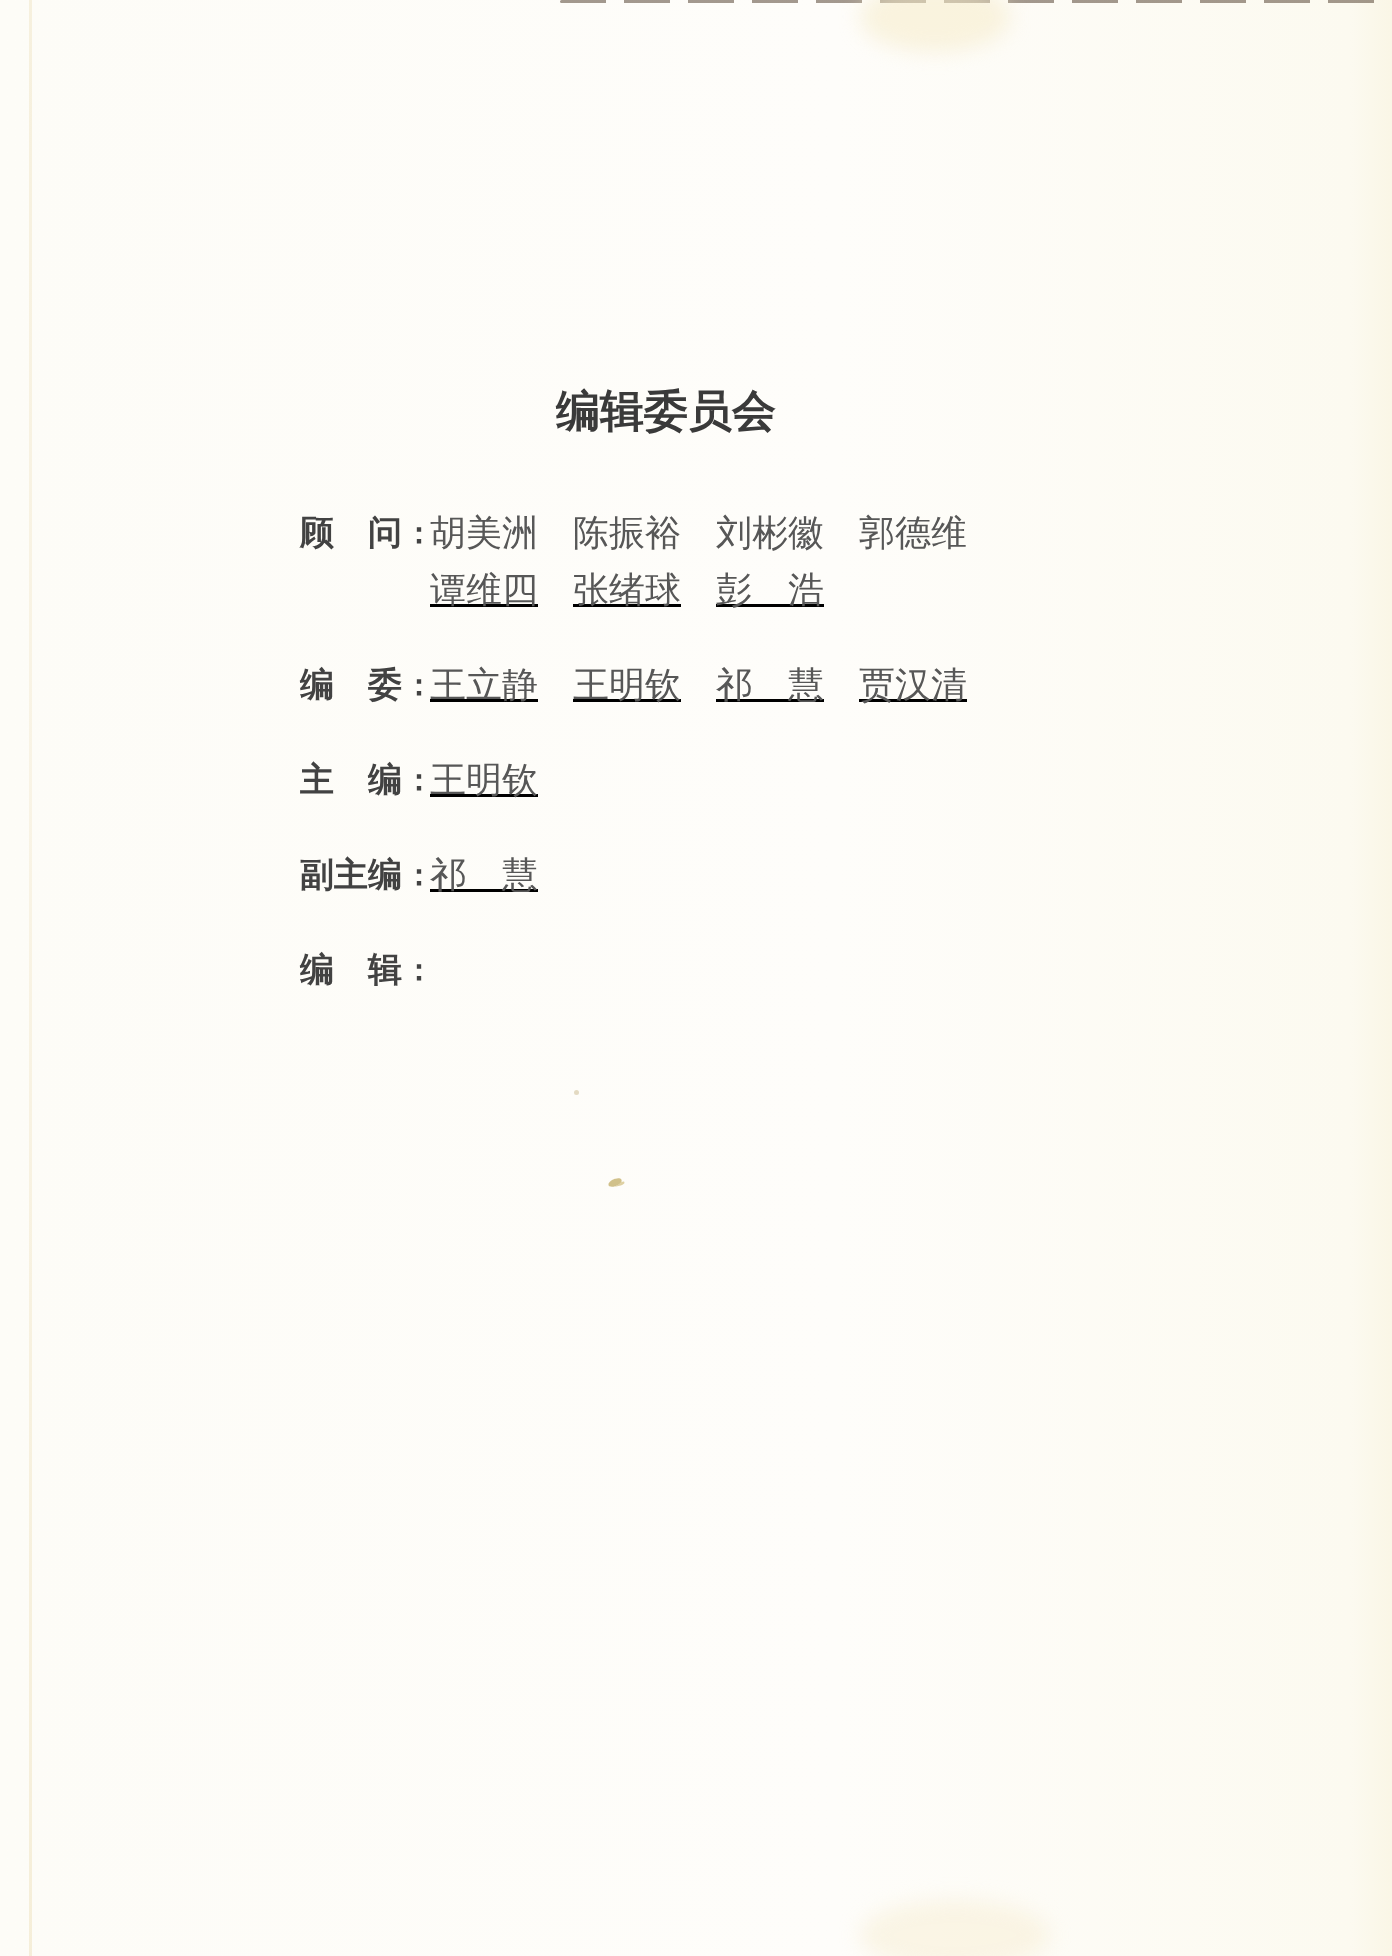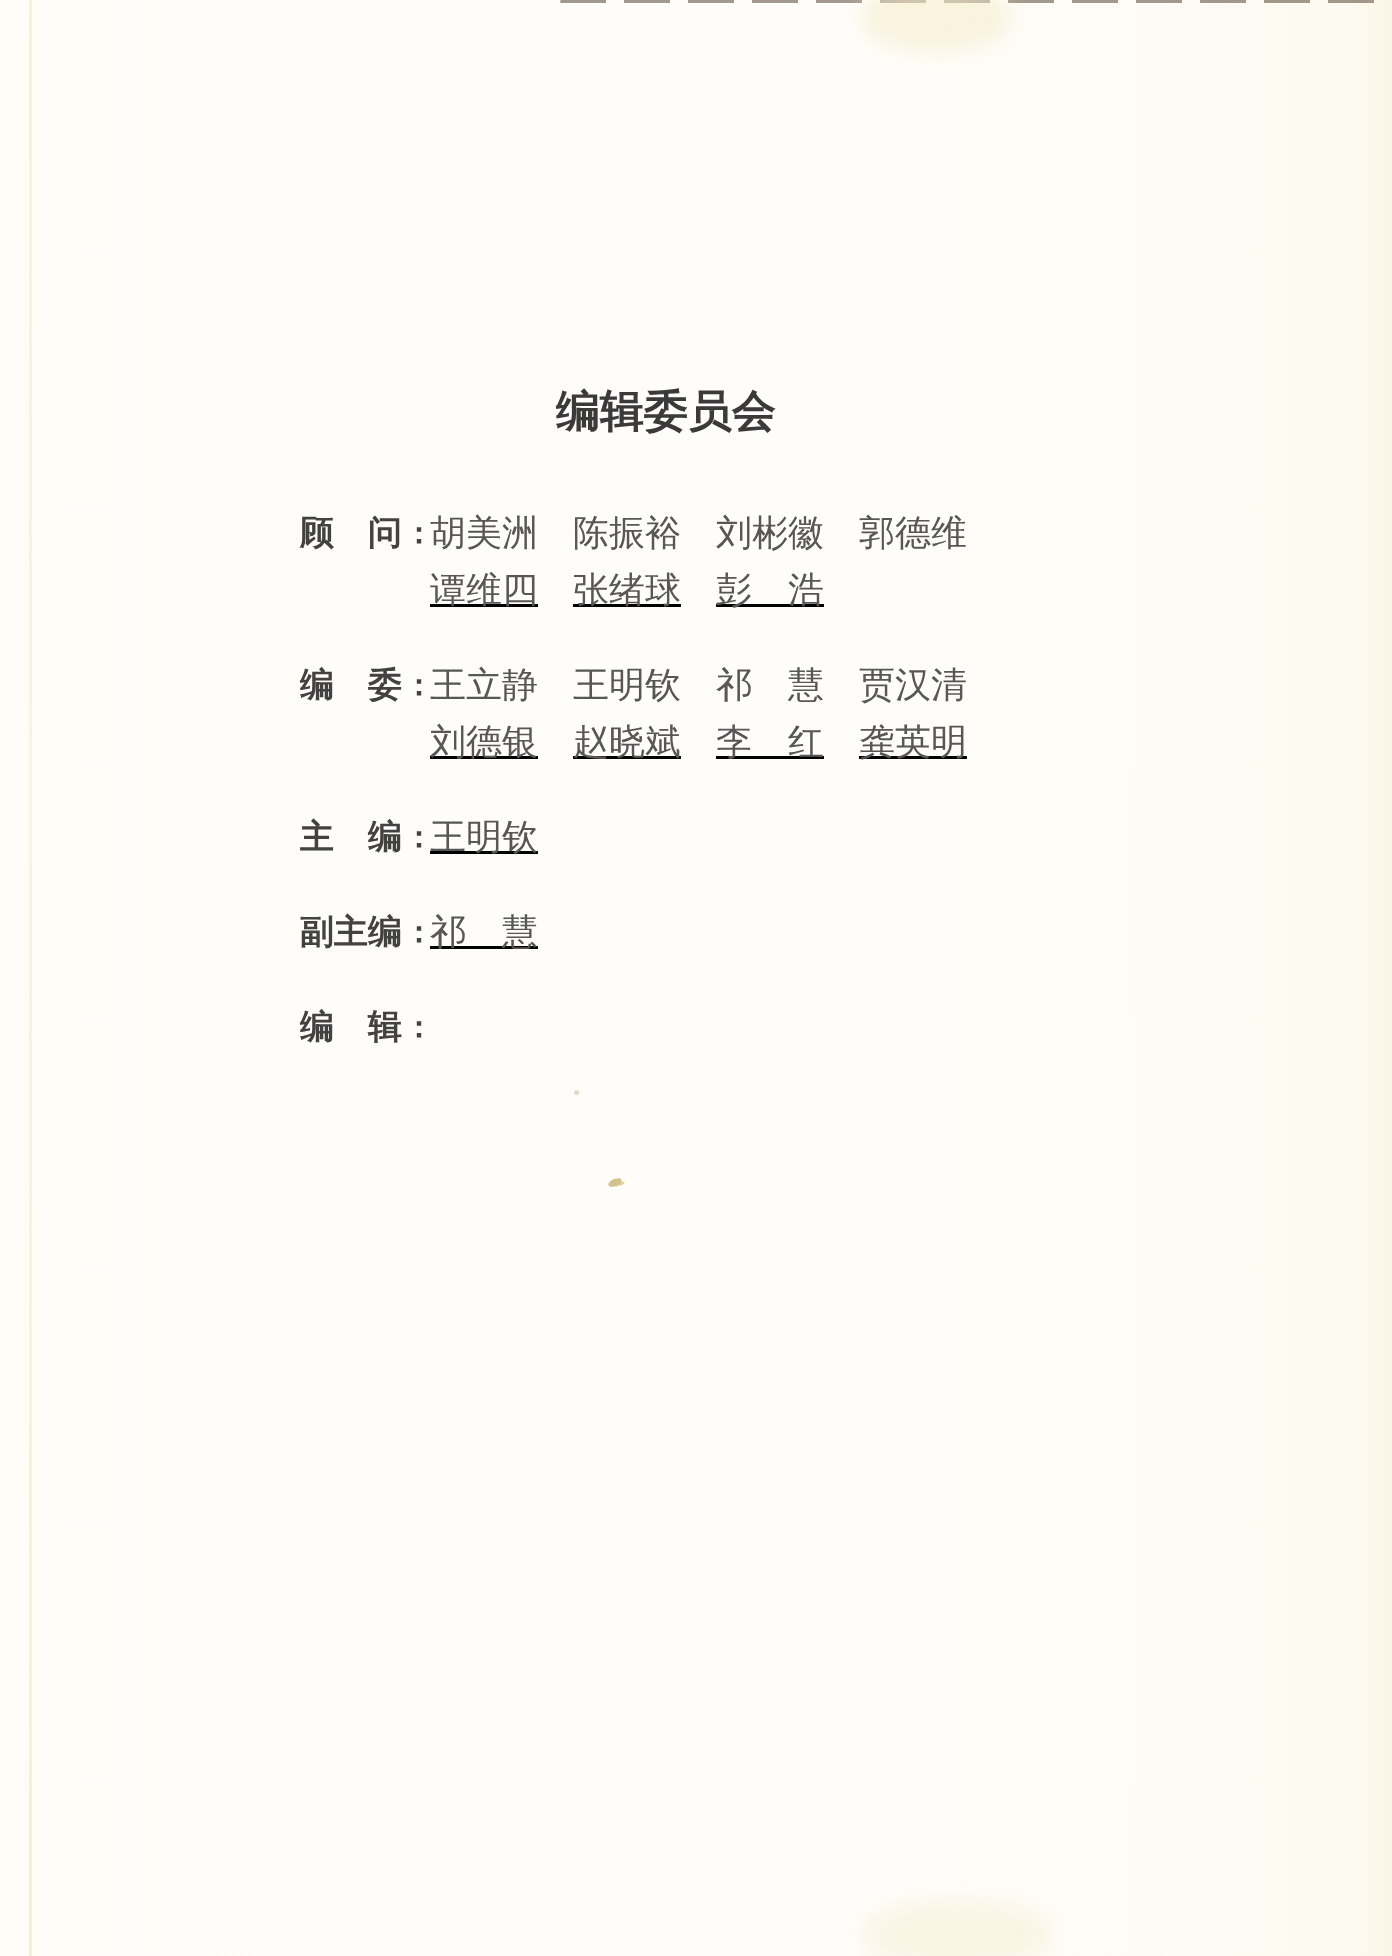--- a/index.html
+++ b/index.html
@@ -173,26 +173,20 @@
       <span class="label">编　委</span>
       <span class="colon">：</span>
     </div>
     <div class="names-col">
           <div class="name-row">
             <span class="name">王立静</span>
             <span class="name">王明钦</span>
             <span class="name">祁　慧</span>
             <span class="name">贾汉清</span>
           </div>
-          <div class="name-row">
-            <span class="name">刘德银</span>
-            <span class="name">赵晓斌</span>
-            <span class="name">李　红</span>
-            <span class="name">龚英明</span>
-          </div>
         </div>
   </div>
 
   <div class="section">
     <div class="label-row">
       <span class="label">主　编</span>
       <span class="colon">：</span>
     </div>
     <div class="names-col">
           <div class="name-row">

